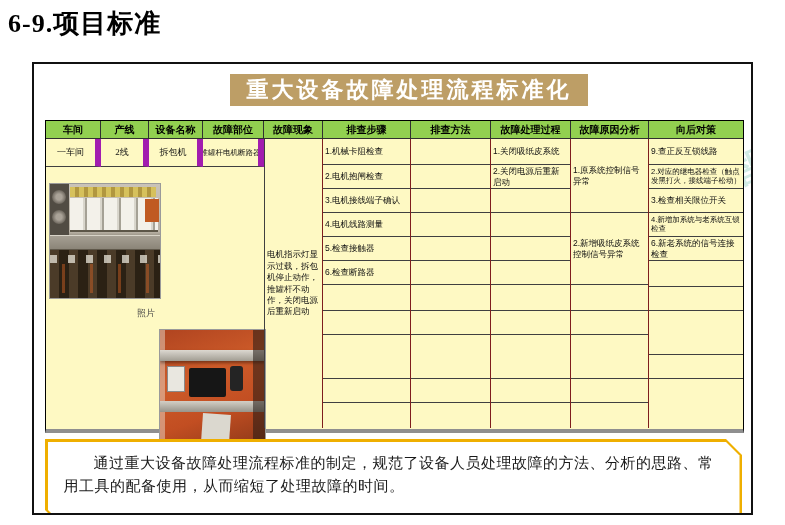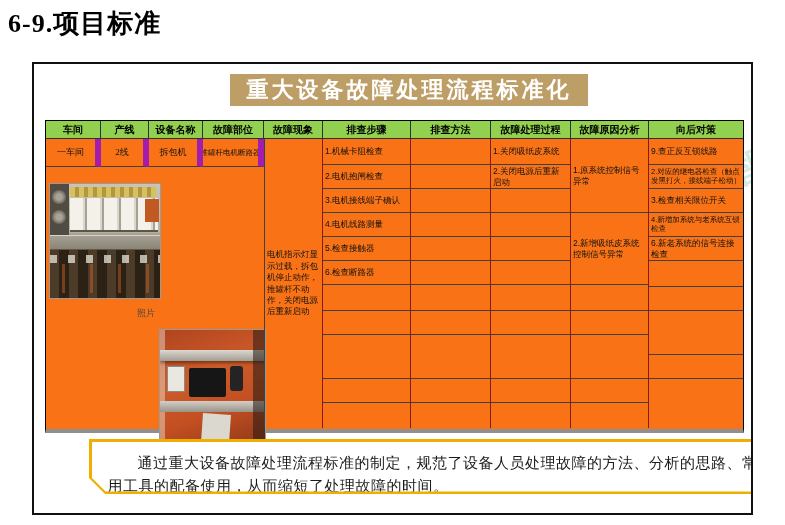--- a/index.html
+++ b/index.html
@@ -16,21 +16,21 @@
   .banner { position:absolute; left:196px; top:10px; width:358px; height:32px;
             background:#BD9E66; color:#fff; display:flex; align-items:center; justify-content:center;
             font-size:22px; font-weight:bold; letter-spacing:3px; }
 
   .wm { position:absolute; font-size:38px; font-weight:bold; letter-spacing:8px;
         color:rgba(35,162,133,0.28); transform:rotate(-24deg); white-space:nowrap; pointer-events:none; }
   .wm1 { left:262px; top:196px; }
   .wm2 { left:688px; top:48px; opacity:.75; }
 
   .table { position:absolute; left:11px; top:56px; width:699px; height:313px;
-           border:1.5px solid #000; border-bottom:4px solid #8f8f8f; background:#f97316; }
+           border:1.5px solid #000; border-bottom:4px solid #8f8f8f; background:#fef9c3; }
   .thead { display:flex; height:18px; background:#92D050; border-bottom:1px solid #303030; }
   .th { display:flex; align-items:center; justify-content:center; font-size:10px; font-weight:bold;
         color:#000; border-right:1px solid #303030; overflow:hidden; white-space:nowrap; }
   .th:last-child { border-right:none; }
   .tbody { position:relative; width:100%; height:289px; }
 
   .dcell { position:absolute; top:0; height:28px; border-right:6px solid #a21caf; border-bottom:1px solid #404040;
            display:flex; align-items:center; justify-content:center; font-size:9px; color:#111;
            overflow:hidden; white-space:nowrap;font-family:Liberation Serif, serif; }
 
@@ -79,21 +79,21 @@
   .p2-rail2 { position:absolute; left:0; top:62%; width:100%; height:9%;
             background:linear-gradient(180deg,#d3cfc6,#98948a); }
   .p2-device { position:absolute; left:28%; top:33%; width:35%; height:25%; background:#161616; border-radius:2px; }
   .p2-white { position:absolute; left:7%; top:31%; width:17%; height:23%; background:#e9e7e0; border:1px solid #8a8a8a; }
   .p2-cap { position:absolute; left:67%; top:31%; width:12%; height:22%; background:#242424; border-radius:3px; }
   .p2-panel { position:absolute; left:40%; top:73%; width:27%; height:25%; background:#dbd8cf; transform:rotate(4deg); }
   .p2-dark { position:absolute; left:89%; top:0; width:11%; height:100%; background:rgba(35,26,20,.55); }
   .p2-light { position:absolute; left:0; top:0; width:5%; height:100%; background:rgba(235,230,220,.45); }
 
   
-  .summary-wrap { position:absolute; left:11px; top:375px; width:697px; height:55px;margin-left:44px; }
+  .summary-wrap { position:absolute; left:11px; top:375px; width:697px; height:87px; }
   .summary-border { position:absolute; inset:0; background:#EFAF00;
       clip-path:polygon(0 0, calc(100% - 16px) 0, 100% 16px, 100% 100%, 16px 100%, 0 calc(100% - 16px)); }
   .summary-inner { position:absolute; inset:2.5px; background:#fff;
       clip-path:polygon(0 0, calc(100% - 14px) 0, 100% 14px, 100% 100%, 14px 100%, 0 calc(100% - 14px));
       padding:9px 20px 0 16px; }
   .summary-text { font-size:15px; line-height:1.55; color:#1a1a1a; text-indent:2em; letter-spacing:.5px; }
 </style>
 </head>
 <body>
 

